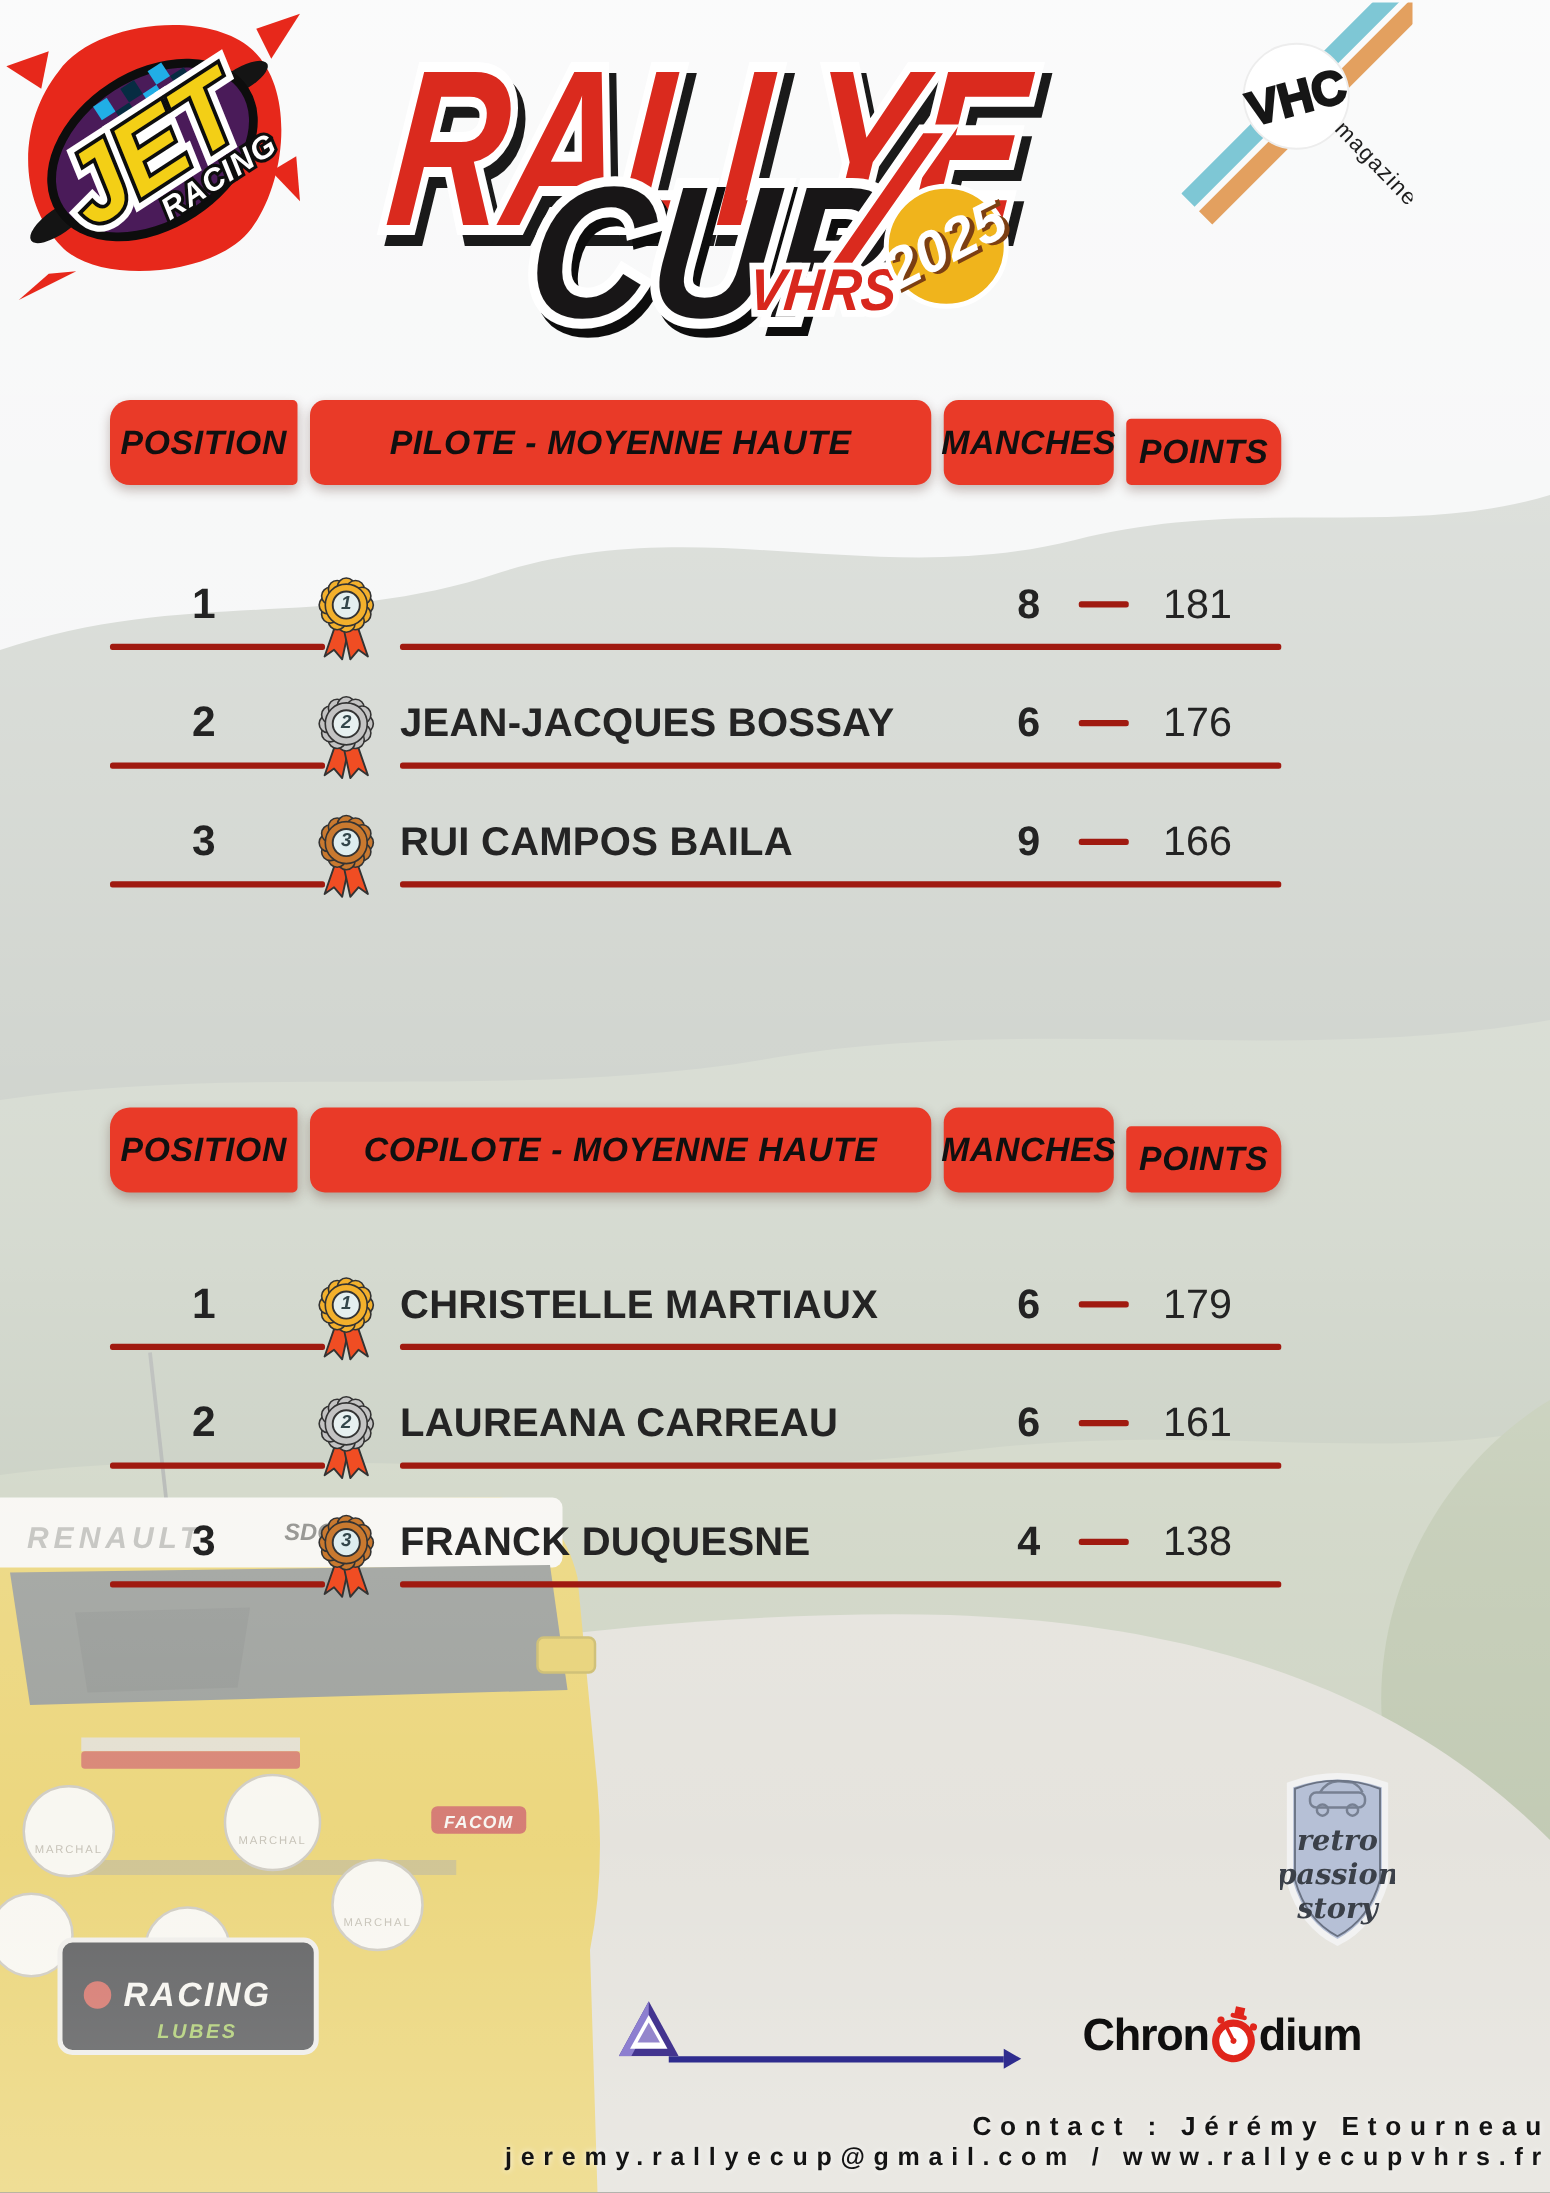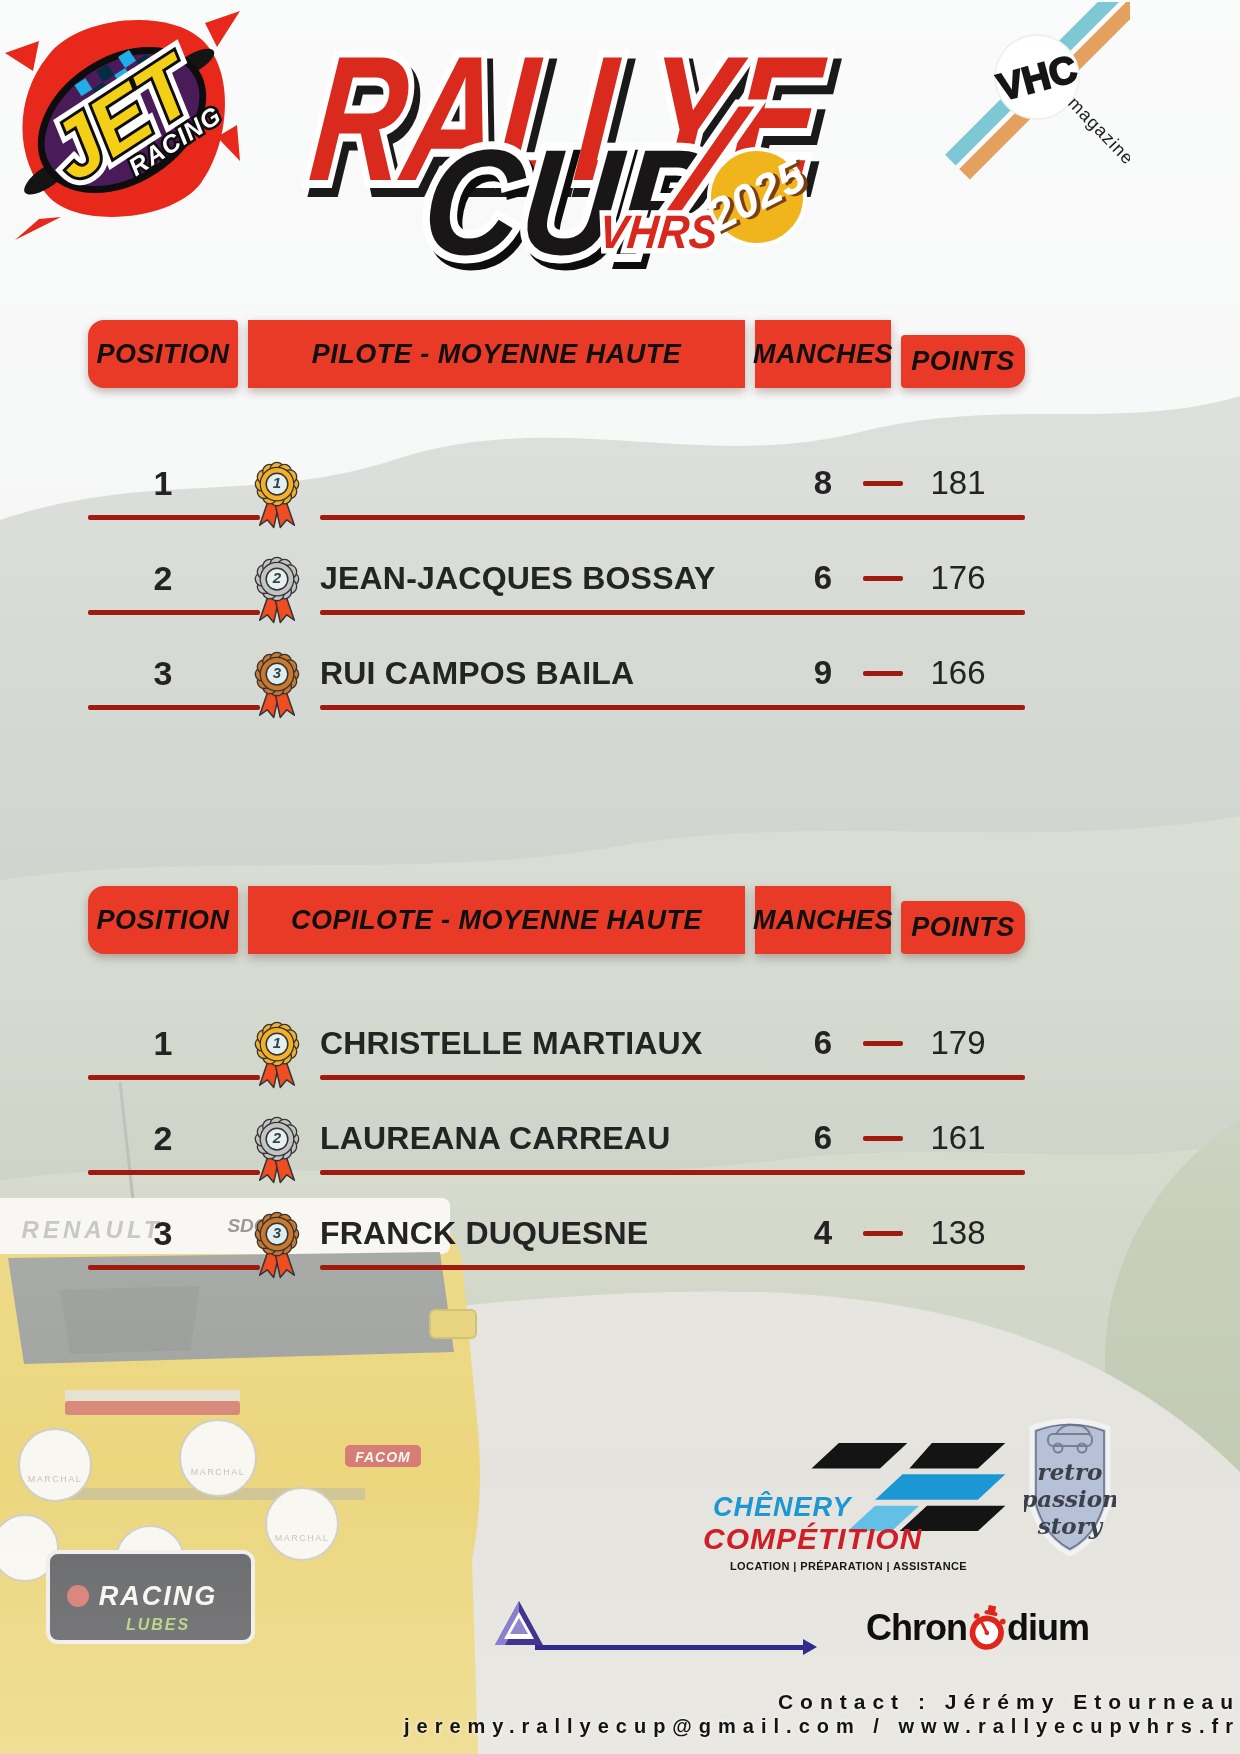--- a/index.html
+++ b/index.html
@@ -20,21 +20,21 @@
       rgba(255,255,255,.46) 100%);
   }
   .layer{position:absolute;z-index:2;}
 
   
   .rtable{position:absolute;left:88px;width:937px;height:420px;}
   .thead{display:flex;gap:10px;height:68px;font-style:italic;}
   .thcell{
     background:#e93a28;display:flex;align-items:center;justify-content:center;
     color:#101010;font-weight:700;font-size:27px;letter-spacing:.5px;
-    border-radius:0;box-shadow:0 4px 9px rgba(70,30,20,.30);
+    border-radius:12px;box-shadow:0 4px 9px rgba(70,30,20,.30);
   }
   .thcell.c1{width:150px;border-radius:16px 4px 4px 16px;}
   .thcell.c2{width:497px;}
   .thcell.c3{width:136px;}
   .thcell.c4{width:124px;border-radius:4px 16px 16px 4px;margin-top:15px;}
 
   .row{position:absolute;left:0;width:937px;height:70px;}
   .row .pos{position:absolute;left:20px;width:110px;text-align:center;line-height:70px;
     font-size:34px;font-weight:700;color:#232323;}
   .row .name{position:absolute;left:232px;line-height:70px;font-size:32px;font-weight:700;color:#242424;letter-spacing:.2px;}
@@ -313,32 +313,20 @@
       </span>
       <span class="name">FRANCK DUQUESNE</span>
       <span class="manches">4</span>
       <span class="sep-dash"></span>
       <span class="points">138</span>
       <span class="uline uline-left"></span>
       <span class="uline uline-right"></span>
     </div>
   </section>
 
-  <div class="chenery layer">
-    <svg class="flag" viewBox="0 0 240 100">
-      <polygon points="55,4 125,4 97,30 27,30" fill="#141414"></polygon>
-      <polygon points="150,4 225,4 197,30 127,30" fill="#141414"></polygon>
-      <polygon points="120,36 225,36 197,62 92,62" fill="#1b97d4"></polygon>
-      <polygon points="92,68 137,68 109,94 64,94" fill="#62c0e6"></polygon>
-      <polygon points="145,68 225,68 197,94 117,94" fill="#141414"></polygon>
-    </svg>
-    <span class="n1">CHÊNERY</span>
-    <span class="n2">COMPÉTITION</span>
-    <span class="tag">LOCATION | PRÉPARATION | ASSISTANCE</span>
-  </div>
 
   <div class="retro layer">
     <svg width="92" height="152" viewBox="0 0 92 152">
       <path d="M8,20 Q46,6 84,20 L84,98 Q74,132 46,146 Q18,132 8,98 Z" fill="#b6c0d6" stroke="#f2f2f2" stroke-width="5"></path>
       <path d="M12,23 Q46,10 80,23 L80,96 Q71,128 46,141 Q21,128 12,96 Z" fill="none" stroke="#6a7283" stroke-width="1.5"></path>
       <g stroke="#6d7687" stroke-width="2" fill="none" opacity=".85">
         <rect x="24" y="26" width="44" height="12" rx="5"></rect>
         <path d="M32,26 Q38,16 48,17 L58,18 Q64,21 66,26"></path>
         <circle cx="34" cy="40" r="4.5"></circle>
           <circle cx="58" cy="40" r="4.5"></circle>

